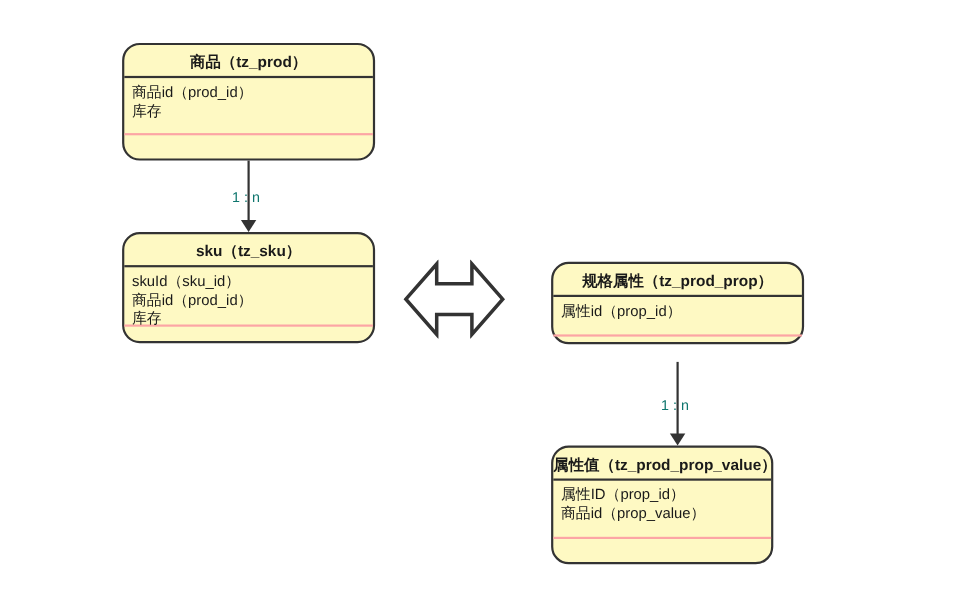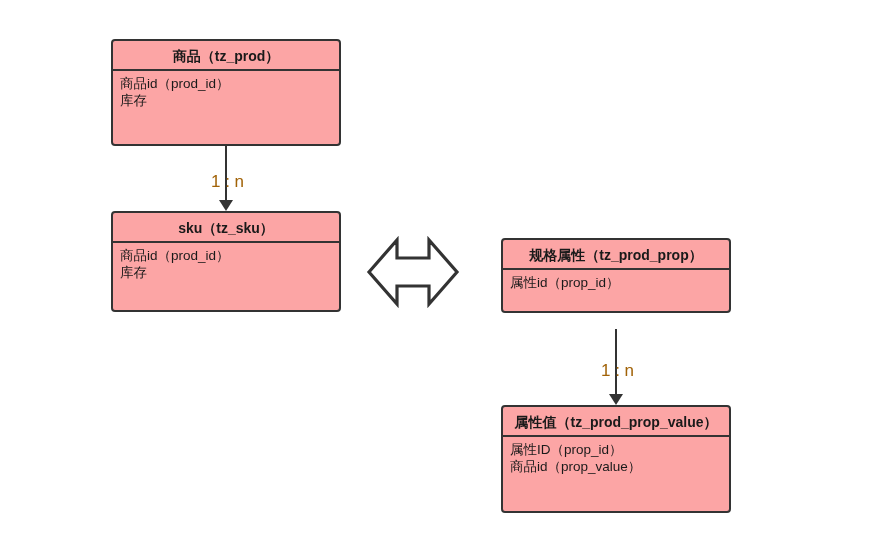--- a/index.html
+++ b/index.html
@@ -16,23 +16,23 @@
     width: 884px;
     height: 539px;
     background: #ffffff;
     overflow: hidden;
   }
 
   
   .entity {
     position: absolute;
     box-sizing: border-box;
-    background: #fca5a5;
+    background: #fef9c3;
     border: 2px solid #333333;
-    border-radius: 4px;
+    border-radius: 16px;
   }
   .entity-header {
     box-sizing: border-box;
     height: 30px;
     line-height: 30px;
     text-align: center;
     border-bottom: 2px solid #333333;
     white-space: nowrap;
     overflow: hidden;
   }
@@ -70,22 +70,22 @@
   .conn-head {
     position: absolute;
     width: 0;
     height: 0;
     border-left: 7px solid transparent;
     border-right: 7px solid transparent;
     border-top: 11px solid #333333;
   }
   .conn-label {
     position: absolute;
-    font-size: 17px;
-    color: #a16207;
+    font-size: 13px;
+    color: #0f766e;
     white-space: nowrap;
   }
 
   
   .bidir-arrow {
     position: absolute;
   }
 </style>
 </head>
 <body>
@@ -107,20 +107,21 @@
     <div class="conn-line" style="height:55px;"></div>
     <div class="conn-head" style="left:-6px; top:54px;"></div>
   </div>
   <div class="conn-label" style="left:211px; top:172px;">1 : n</div>
 
   <div class="entity" style="left:111px; top:211px; width:230px; height:101px;">
     <div class="entity-header">
       <span class="entity-title">sku（tz_sku）</span>
     </div>
     <div class="entity-body" style="height:54px;">
+      <div class="attr-row">skuId（sku_id）</div>
       <div class="attr-row">商品id（prod_id）</div>
       <div class="attr-row">库存</div>
     </div>
     <div class="entity-footer" style="height:21px;"></div>
   </div>
 
   <div class="bidir-arrow" style="left:366px; top:236px; width:94px; height:72px;">
     <svg width="94" height="72" viewBox="0 0 94 72" xmlns="http://www.w3.org/2000/svg">
       <polygon points="3,36 31,4 31,22 63,22 63,4 91,36 63,68 63,50 31,50 31,68" fill="#ffffff" stroke="#333333" stroke-width="3.2" stroke-linejoin="miter"></polygon>
     </svg>
@@ -135,21 +136,21 @@
     </div>
     <div class="entity-footer" style="height:21px;"></div>
   </div>
 
   <div class="connector" style="left:615px; top:329px; width:2px; height:76px;">
     <div class="conn-line" style="height:66px;"></div>
     <div class="conn-head" style="left:-6px; top:65px;"></div>
   </div>
   <div class="conn-label" style="left:601px; top:361px;">1 : n</div>
 
-  <div class="entity" style="left:501px; top:405px; width:230px; height:108px;">
+  <div class="entity" style="left:501px; top:405px; width:202px; height:108px;">
     <div class="entity-header">
       <span class="entity-title">属性值（tz_prod_prop_value）</span>
     </div>
     <div class="entity-body" style="height:53px;">
       <div class="attr-row">属性ID（prop_id）</div>
       <div class="attr-row">商品id（prop_value）</div>
     </div>
     <div class="entity-footer" style="height:21px;"></div>
   </div>
 

